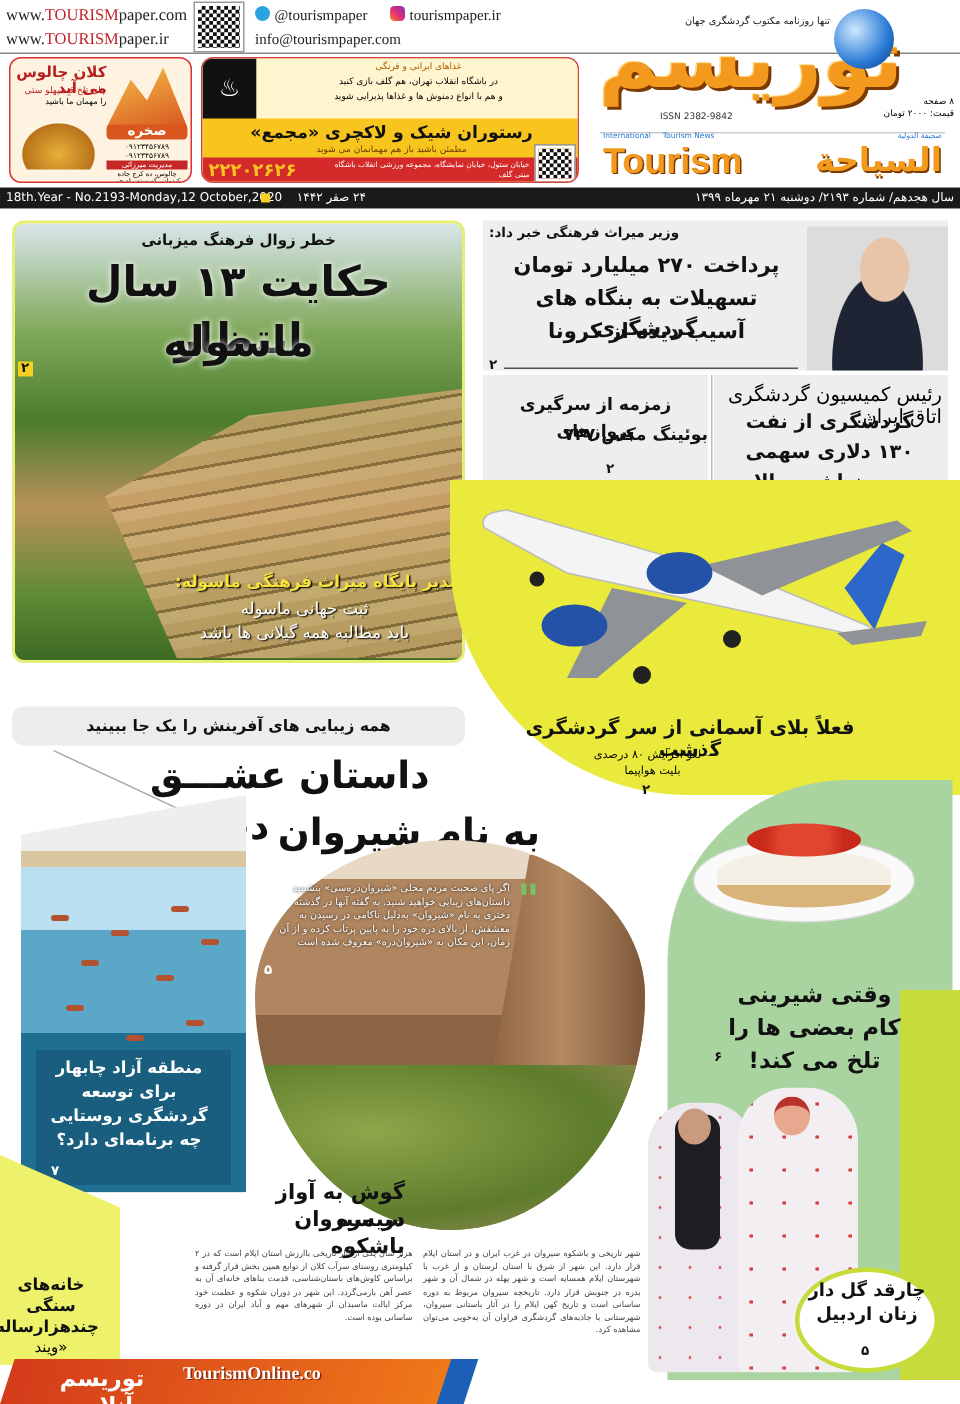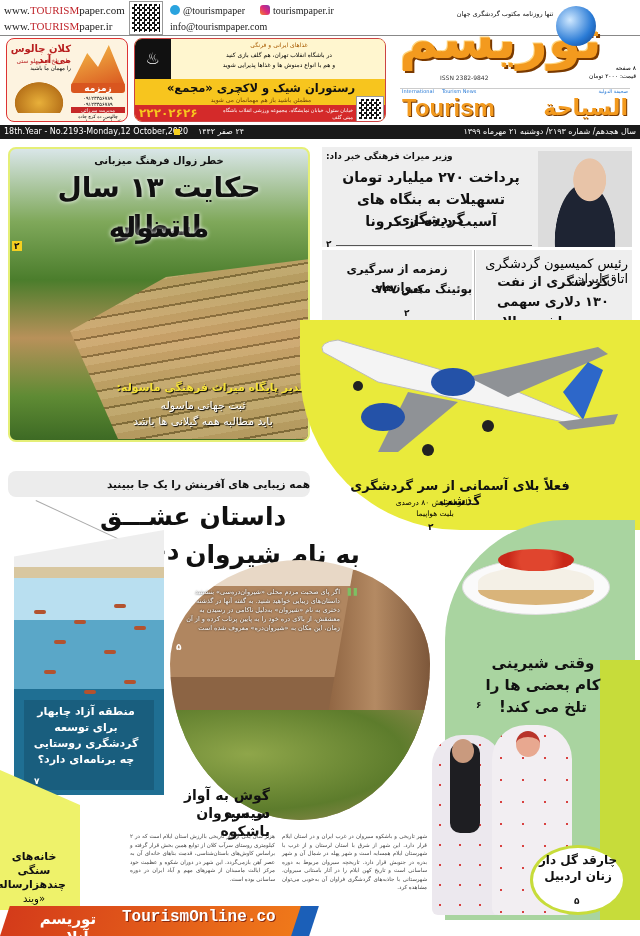--- a/index.html
+++ b/index.html
@@ -61,21 +61,21 @@
     <span class="ic" style="background:linear-gradient(45deg,#f58529,#dd2a7b,#8134af)"></span><span>tourismpaper.ir</span>
   </div>
   <div>info@tourismpaper.com</div>
 </div>
 
 <div class="abs adbox ad1">
   <div class="abs" style="left:64px;top:6px;width:54px;height:40px;background:linear-gradient(160deg,#f5c04a,#d9561f);clip-path:polygon(0 100%,30% 20%,50% 55%,70% 0,100% 100%)"></div>
   <div class="abs rtl h" style="left:2px;top:4px;width:62px;font-size:10px;color:#b81f1f;text-align:right">کلان چالوس می آید</div>
   <div class="abs rtl" style="left:2px;top:18px;width:62px;font-size:6px;color:#b81f1f;text-align:right">چای تلخ قند پهلو ستی</div>
   <div class="abs rtl" style="left:2px;top:26px;width:62px;font-size:5.5px;text-align:right">را مهمان ما باشید</div>
-  <div class="abs rtl h" style="left:64px;top:44px;width:54px;font-size:9px;color:#fff;text-align:center;background:#d9561f;border-radius:3px">زمزمه</div>
+  <div class="abs rtl h" style="left:64px;top:44px;width:54px;font-size:9px;color:#fff;text-align:center;background:#d9561f;border-radius:3px">صخره</div>
   <div class="abs" style="left:64px;top:56px;width:54px;font-size:5px;line-height:6px;text-align:center">
     <div>۰۹۱۲۳۴۵۶۷۸۹</div>
       <div>۰۹۱۲۳۴۵۶۷۸۹</div>
       <div>۰۹۱۲۳۴۵۶۷۸۹</div>
   </div>
   <div class="abs" style="left:4px;top:40px;width:56px;height:34px;background:radial-gradient(ellipse at 50% 70%,#e8b03a,#b8731a 60%,#fdf3e0 62%)"></div>
   <div class="abs rtl" style="left:64px;top:68px;width:54px;font-size:5px;text-align:center;background:#c62828;color:#fff">مدیریت میرزائی</div>
   <div class="abs rtl" style="left:64px;top:75px;width:54px;font-size:4.5px;text-align:center">چالوس، ده کرج جاده کندوان، گسسته راه جی</div>
 </div>
 
@@ -177,21 +177,21 @@
   <div class="abs" style="left:0;top:14px;width:148px;height:56px;border-radius:50%;background:#fafafa;border:1px solid #ddd"></div>
   <div class="abs" style="left:16px;top:22px;width:116px;height:38px;border-radius:50%/40%;background:linear-gradient(180deg,#f4f0e6 60%,#d9b47a 60%)"></div>
   <div class="abs" style="left:36px;top:4px;width:76px;height:22px;border-radius:50%;background:radial-gradient(circle,#e0452e 0 40%,#c9281a 70%)"></div>
 </div>
 <div class="abs rtl h" style="left:478px;top:652px;width:130px;text-align:center;font-size:15px;line-height:22px">وقتی شیرینی</div>
 <div class="abs rtl h" style="left:478px;top:674px;width:130px;text-align:center;font-size:15px;line-height:22px">کام بعضی ها را</div>
 <div class="abs rtl h" style="left:478px;top:696px;width:130px;text-align:center;font-size:15px;line-height:22px">تلخ می کند!</div>
 <div class="abs pg" style="left:476px;top:700px">۶</div>
 
 <div class="abs grey-band">
-  <div class="rtl h" style="text-align:right;font-size:10.5px;line-height:26px">همه زیبایی های آفرینش را یک جا ببینید</div>
+  <div class="rtl h" style="text-align:center;font-size:10.5px;line-height:26px">همه زیبایی های آفرینش را یک جا ببینید</div>
 </div>
 
 <div class="abs" style="left:36px;top:500px;width:130px;height:40px;border-top:1px solid #aaa;transform:rotate(25deg);transform-origin:left top"></div>
 <div class="abs rtl h" style="left:100px;top:500px;width:260px;text-align:left;font-size:25px;line-height:34px">داستان عشـــق دختری</div>
 <div class="abs rtl h" style="left:100px;top:538px;width:260px;text-align:right;font-size:25px;line-height:34px">به نام شیروان</div>
 
 <div class="abs canyon">
   <div class="abs" style="left:150px;top:10px;width:110px;height:190px;background:linear-gradient(90deg,#8a5f3d,#b48a63,#7d573a);clip-path:polygon(30% 0,100% 0,100% 100%,0 100%)"></div>
   <div class="abs" style="left:0;top:150px;width:260px;height:110px;background:radial-gradient(ellipse at 30% 40%,#8fa64a,#5d7c2c 60%,#a08c5a)"></div>
 </div>
@@ -237,13 +237,13 @@
   <div class="abs" style="left:104px;top:6px;width:24px;height:26px;border-radius:50%;background:#e8a890;border-top:6px solid #b8342a"></div>
 </div>
 <div class="abs ardebil-circle"></div>
 <div class="abs rtl h" style="left:530px;top:852px;width:96px;text-align:center;font-size:12px;line-height:16px">چارقد گل دار</div>
 <div class="abs rtl h" style="left:530px;top:868px;width:96px;text-align:center;font-size:12px;line-height:16px">زنان اردبیل</div>
 <div class="abs pg" style="left:574px;top:896px">۵</div>
 
 <div class="abs banner"></div>
 <div class="abs banner-blue"></div>
 <div class="abs rtl h" style="left:18px;top:910px;width:100px;text-align:center;font-size:15px;color:#fff">توریسم آنلاین</div>
-<div class="abs h" style="left:122px;top:908px;width:170px;font-size:16px;color:#fff;font-family:Liberation Mono, monospace;text-shadow:1px 1px 0 #8a2a10">TourismOnline.co</div>
+<div class="abs h" style="left:122px;top:908px;width:170px;font-size:12px;color:#fff;font-family:Liberation Serif, serif;text-shadow:1px 1px 0 #8a2a10">TourismOnline.co</div>
 
 </body></html>

